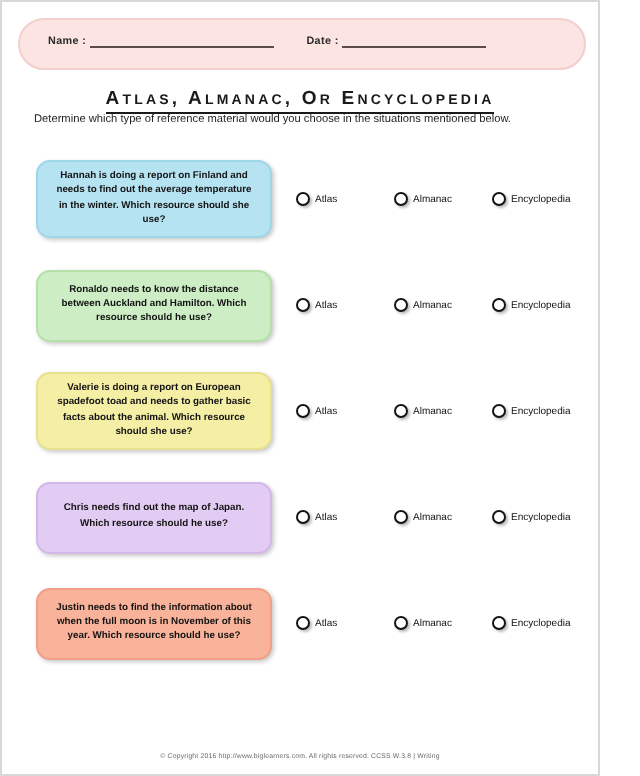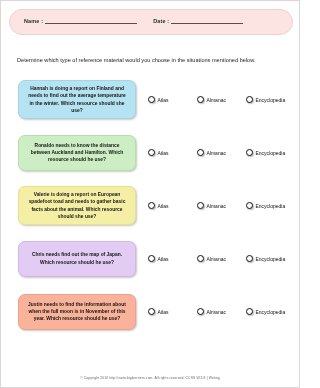--- a/index.html
+++ b/index.html
@@ -174,20 +174,23 @@
     <div class="field name">
       <span class="field-label">Name :</span>
       <span class="rule name-rule"></span>
     </div>
     <div class="field date">
       <span class="field-label">Date :</span>
       <span class="rule date-rule"></span>
     </div>
   </div>
 
+  <div class="title">
+    <span>Atlas, Almanac, or Encyclopedia</span>
+  </div>
 
   <div class="instructions">Determine which type of reference material would you choose in the situations mentioned below.</div>
 
   <div class="questions">
 
     <div class="qrow">
       <div class="prompt" style="background:#b6e3f2;border:1px solid #9fd6e8;">Hannah is doing a report on Finland and needs to find out the average temperature in the winter. Which resource should she use?</div>
       <div class="options">
         <div class="option">
           <span class="radio"></span>

